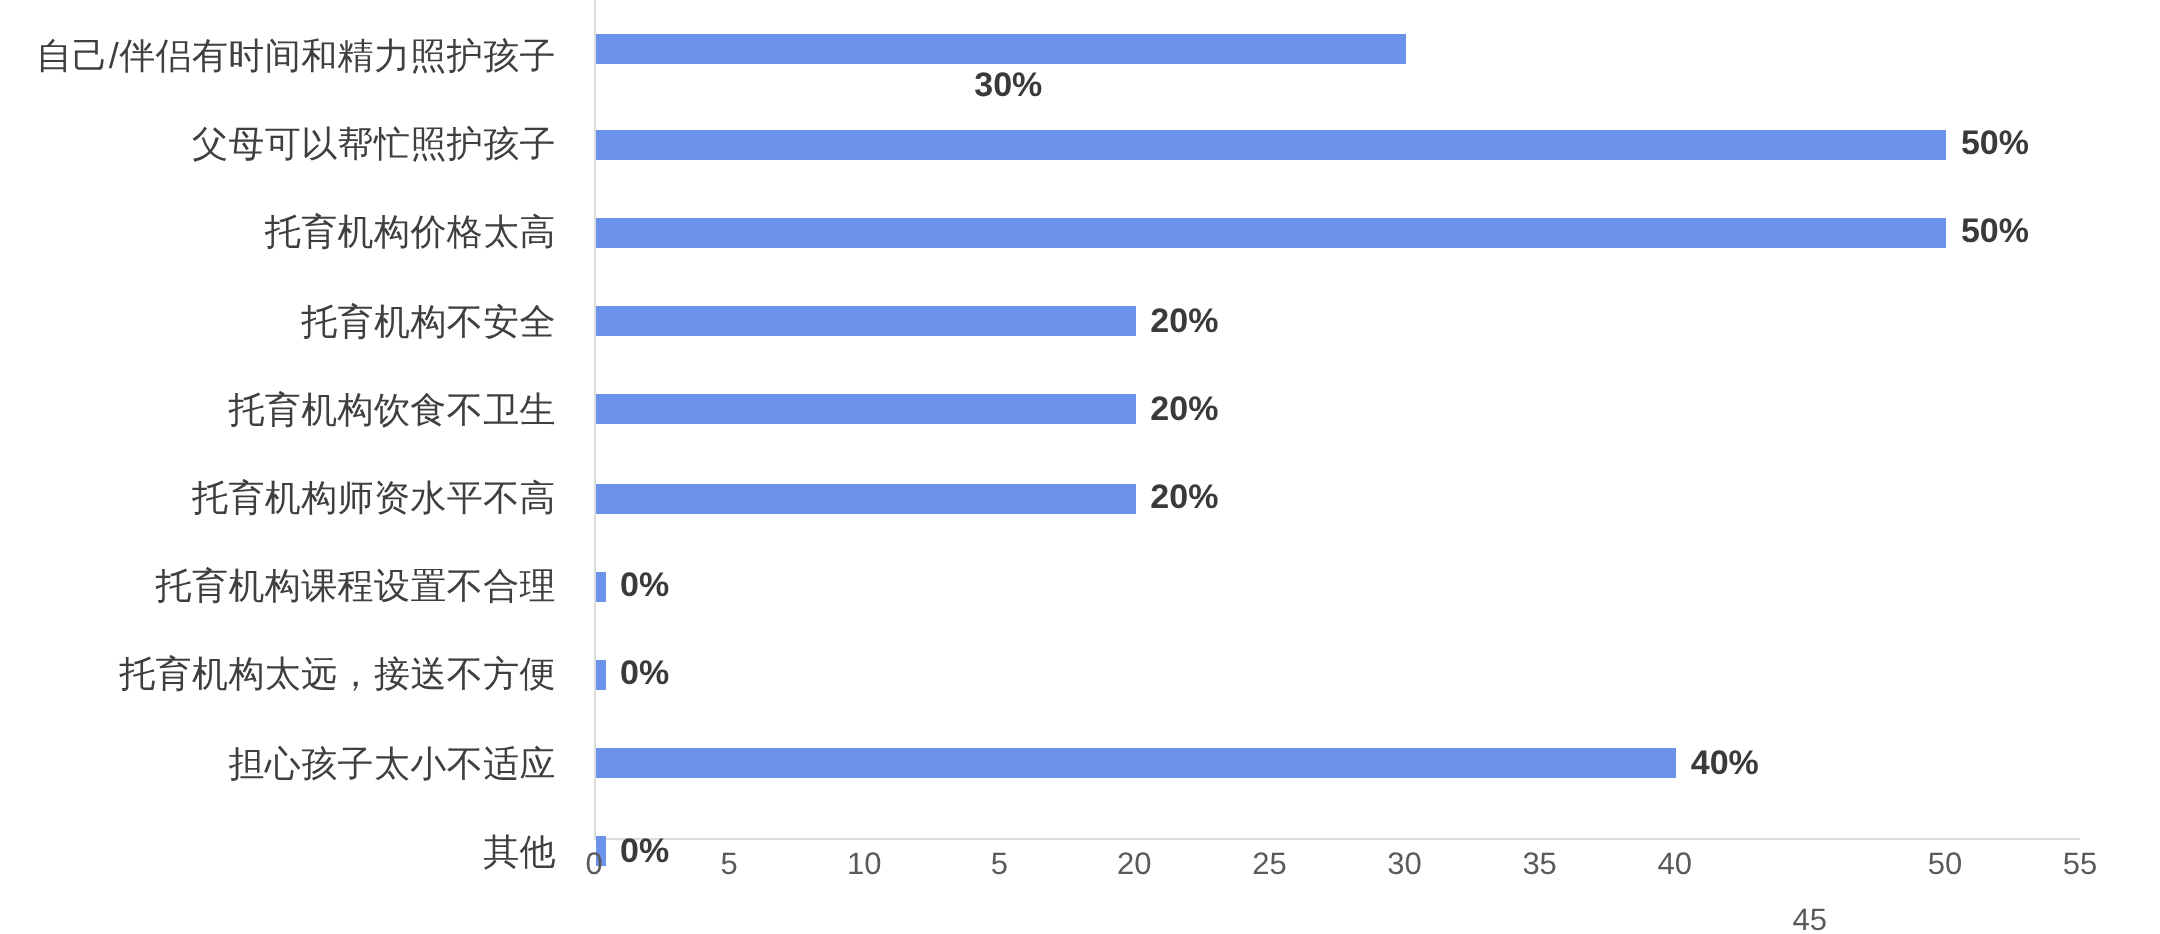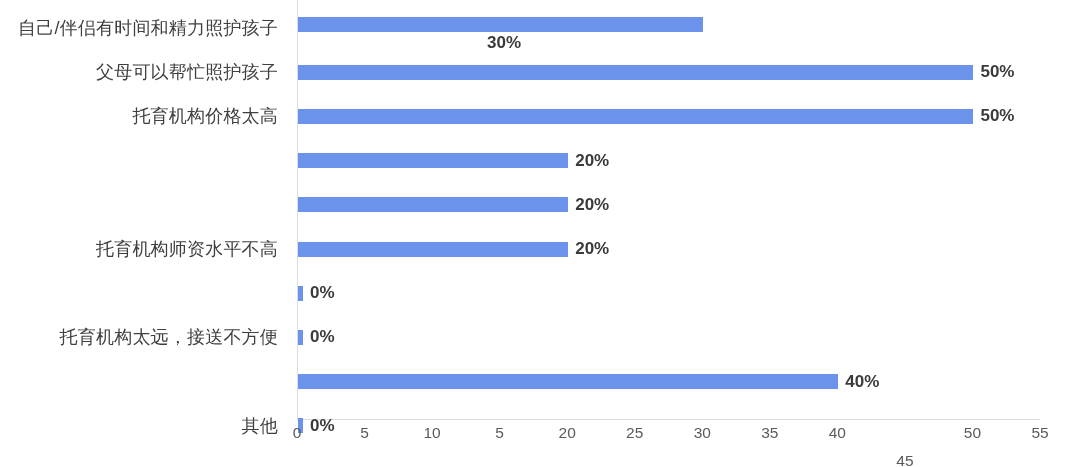--- a/index.html
+++ b/index.html
@@ -106,25 +106,37 @@
   <div id="category-axis">
       <div class="cat-row" style="top: 17px;">
         <span class="cat-label">自己/伴侣有时间和精力照护孩子</span>
       </div>
       <div class="cat-row" style="top: 61.2px;">
         <span class="cat-label">父母可以帮忙照护孩子</span>
       </div>
       <div class="cat-row" style="top: 105.4px;">
         <span class="cat-label">托育机构价格太高</span>
       </div>
+      <div class="cat-row" style="top: 149.6px;">
+        <span class="cat-label">托育机构不安全</span>
+      </div>
+      <div class="cat-row" style="top: 193.8px;">
+        <span class="cat-label">托育机构饮食不卫生</span>
+      </div>
       <div class="cat-row" style="top: 238px;">
         <span class="cat-label">托育机构师资水平不高</span>
       </div>
+      <div class="cat-row" style="top: 282.2px;">
+        <span class="cat-label">托育机构课程设置不合理</span>
+      </div>
       <div class="cat-row" style="top: 326.4px;">
         <span class="cat-label">托育机构太远，接送不方便</span>
+      </div>
+      <div class="cat-row" style="top: 370.6px;">
+        <span class="cat-label">担心孩子太小不适应</span>
       </div>
       <div class="cat-row" style="top: 414.8px;">
         <span class="cat-label">其他</span>
       </div>
     </div>
 
   <div id="plot-area">
       <div class="bar-row" style="top: 17px; flex-direction: column;">
         <div class="bar" style="width: 405.273px; background: rgb(107, 147, 236);"></div>
         <span class="bar-value">30%</span>

